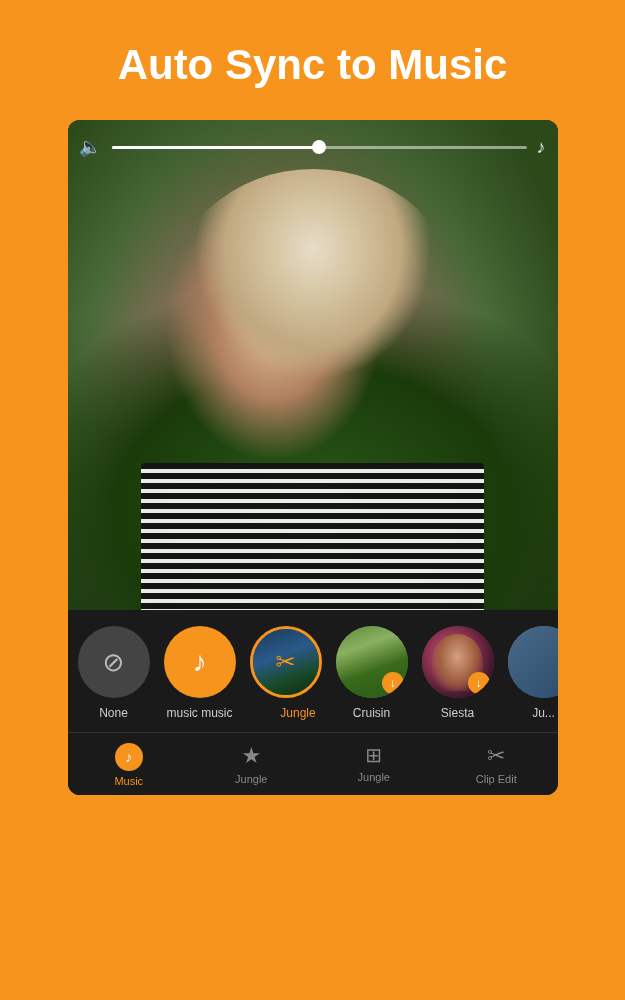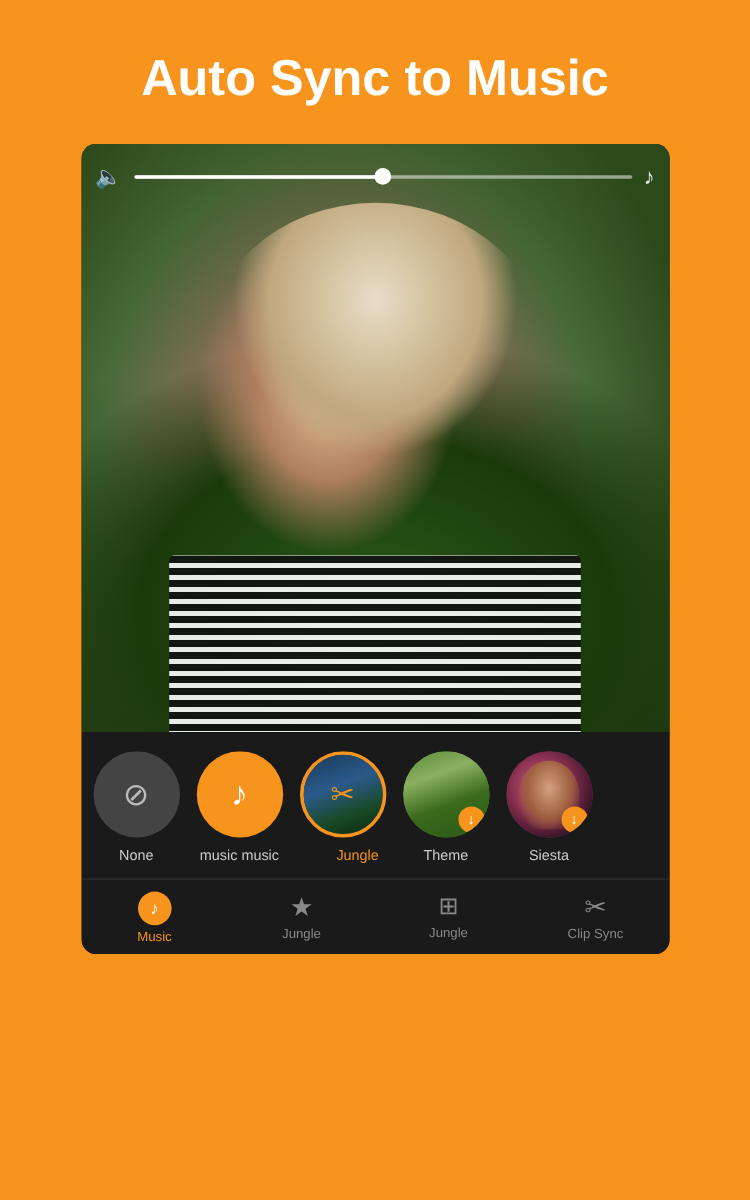--- a/index.html
+++ b/index.html
@@ -368,32 +368,38 @@
           <span class="jungle-scissors">✂</span>
         </div>
         <span class="music-label active">Jungle</span>
       </div>
 
       <div class="music-item">
         <div class="music-circle siesta-circle">
           <div class="siesta-bg"></div>
           <div class="download-badge">↓</div>
         </div>
-        <span class="music-label">Theme</span>
+        <span class="music-label">Cruisin</span>
       </div>
 
       <div class="music-item">
         <div class="music-circle cruisin-circle">
           <div class="cruisin-bg"></div>
           <div class="cruisin-person"></div>
           <div class="download-badge">↓</div>
         </div>
         <span class="music-label">Siesta</span>
       </div>
 
+      <div class="music-item">
+        <div class="music-circle partial-circle">
+          <div style="width:100%;height:100%;background:linear-gradient(135deg,#4a6a8a,#2a4a6a);position:absolute;"></div>
+        </div>
+        <span class="music-label">Ju...</span>
+      </div>
 
     </div>
   </div>
 
   <div class="tab-bar">
 
     <div class="tab-item">
       <div class="music-tab-icon">
         <span>♪</span>
       </div>
@@ -405,17 +411,17 @@
       <span class="tab-label">Jungle</span>
     </div>
 
     <div class="tab-item">
       <span class="tab-icon" style="font-size:20px;">⊞</span>
       <span class="tab-label">Jungle</span>
     </div>
 
     <div class="tab-item">
       <span class="tab-icon">✂</span>
-      <span class="tab-label">Clip Sync</span>
+      <span class="tab-label">Clip Edit</span>
     </div>
 
   </div>
 </div>
 
 </body></html>

